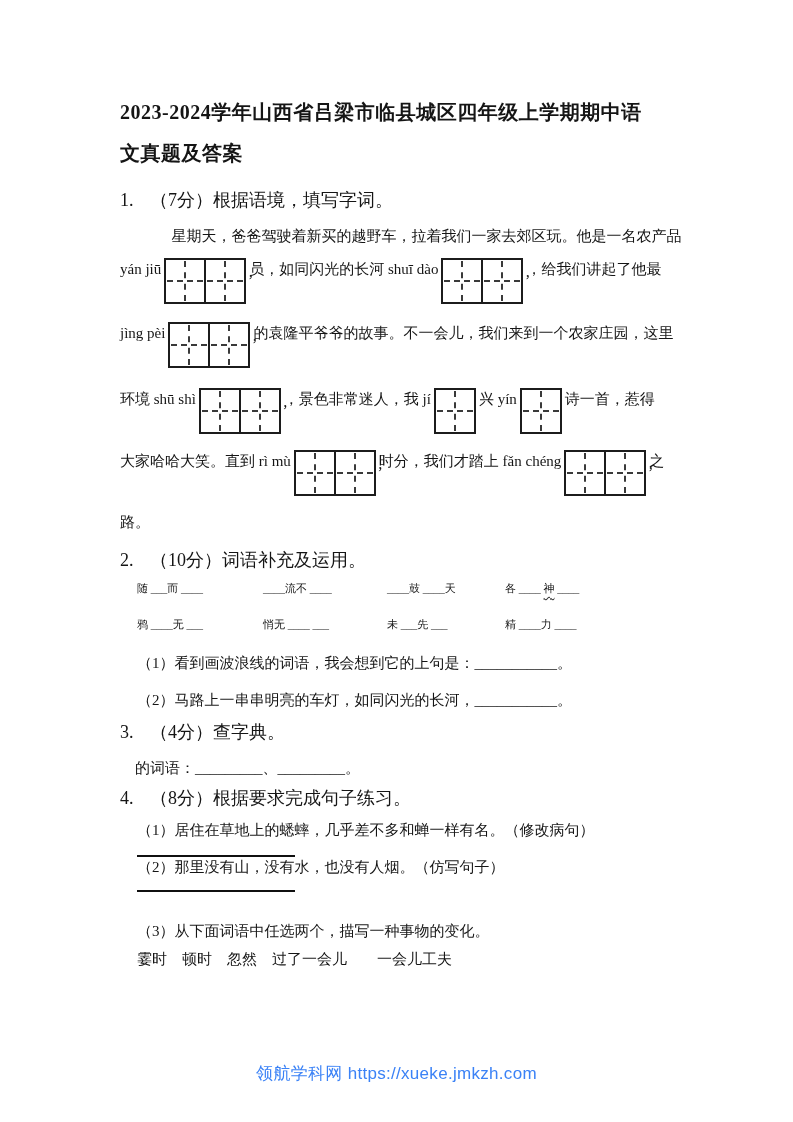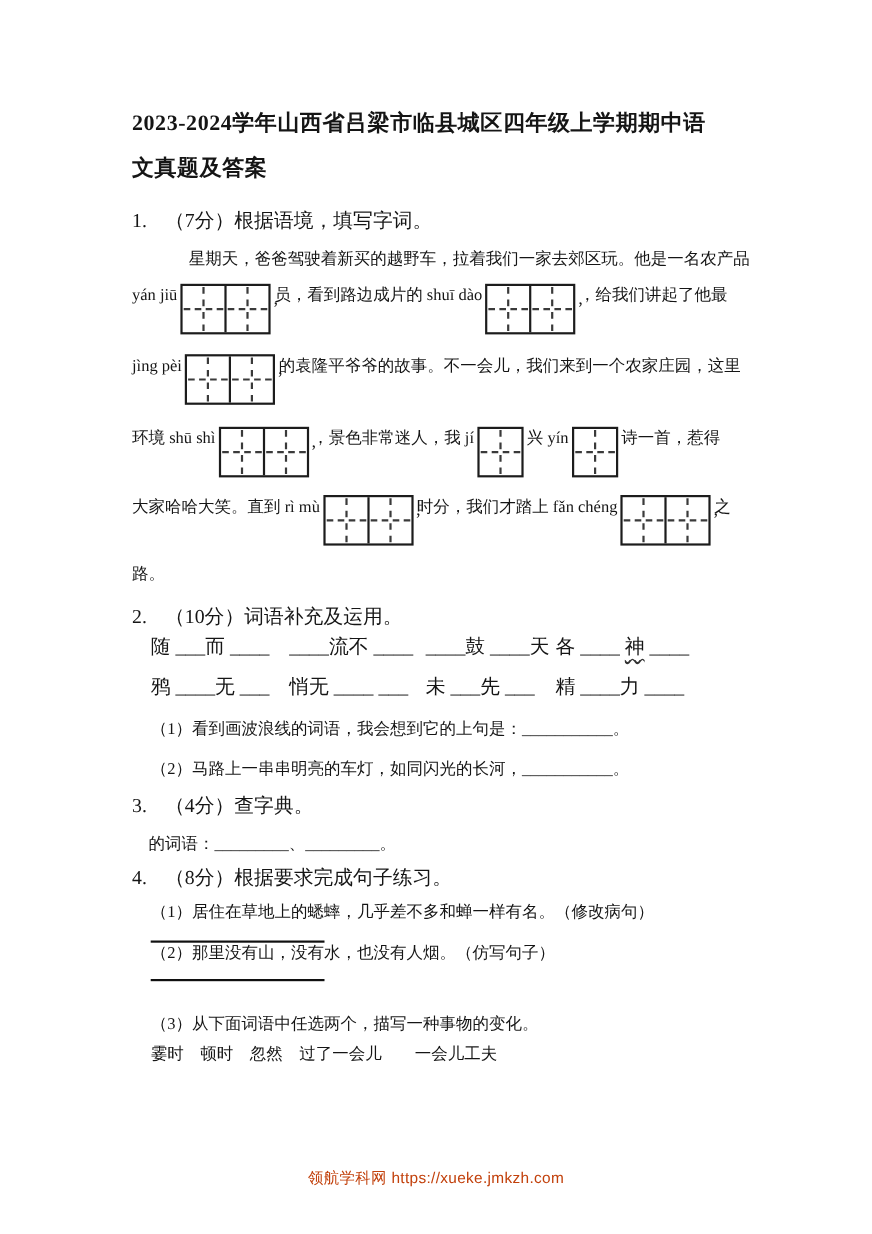--- a/index.html
+++ b/index.html
@@ -18,25 +18,25 @@
   .ind2{padding-left:42px;}
   .ind3{padding-left:15px;}
   .grid-line{display:flex;white-space:nowrap;height:46px;}
   .grid-line .txt{font-size:15px;line-height:22px;}
   .tzg{display:inline-flex;border:2px solid #1c1c1c;margin:0 3px;position:relative;background:#fff;flex:0 0 auto;}
   .cell{width:38px;height:42px;position:relative;}
   .cell + .cell{border-left:2px solid #1c1c1c;}
   .cell::before{content:"";position:absolute;left:1px;right:1px;top:50%;margin-top:-1px;border-top:2px dashed #3a3a3a;}
   .cell::after{content:"";position:absolute;top:1px;bottom:1px;left:50%;margin-left:-1px;border-left:2px dashed #3a3a3a;}
   .gmark{position:absolute;right:-9px;top:38%;font-size:16px;line-height:10px;}
-  .idiom-row{display:grid;grid-template-columns:126px 124px 118px auto;padding-left:17px;font-size:18px;line-height:20px;font-family:Liberation Serif, serif;}
+  .idiom-row{display:grid;grid-template-columns:126px 124px 118px auto;padding-left:17px;font-size:11px;line-height:20px;font-family:Liberation Serif, serif;}
   .wavy{text-decoration:underline;text-decoration-style:wavy;text-decoration-color:#333;text-underline-offset:4px;}
   .ans-line{margin-left:17px;width:158px;height:0;border-bottom:2px solid #101010;}
   .footer{position:absolute;left:0;right:0;top:1062px;text-align:center;
-    font-family:"Liberation Sans","DejaVu Sans",sans-serif;font-size:14px;color:#c2410c;letter-spacing:.3px;}
+    font-family:"Liberation Sans","DejaVu Sans",sans-serif;font-size:17px;color:#3b82f6;letter-spacing:.3px;}
   .mt8{margin-top:8px}.mt10{margin-top:10px}.mt12{margin-top:12px}.mt13{margin-top:13px}.mt15{margin-top:15px}.mt16{margin-top:16px}.mt17{margin-top:17px}
   .mt18{margin-top:18px}.mt19{margin-top:19px}.mt20{margin-top:20px}
   .mt29{margin-top:29px}.mt30{}
 </style>
 </head>
 <body>
 
 <div class="page">
   <div class="content">
 
@@ -51,21 +51,21 @@
 
     <p class="txtline indent mt16" style="margin-bottom:0;text-align:center;">星期天，爸爸驾驶着新买的越野车，拉着我们一家去郊区玩。他是一名农产品</p>
 
     <div class="grid-line mt12">
       <span class="txt">yán jiū</span>
       <span class="tzg">
         <span class="cell"></span>
           <span class="cell"></span>
         <span class="gmark">’</span>
       </span>
-      <span class="txt">员，看到路边成片的 shuī dào</span>
+      <span class="txt">员，如同闪光的长河 shuī dào</span>
       <span class="tzg">
         <span class="cell"></span>
           <span class="cell"></span>
         <span class="gmark">’</span>
       </span>
       <span class="txt">，给我们讲起了他最</span>
     </div>
 
     <div class="grid-line mt18">
       <span class="txt">jìng pèi</span>

